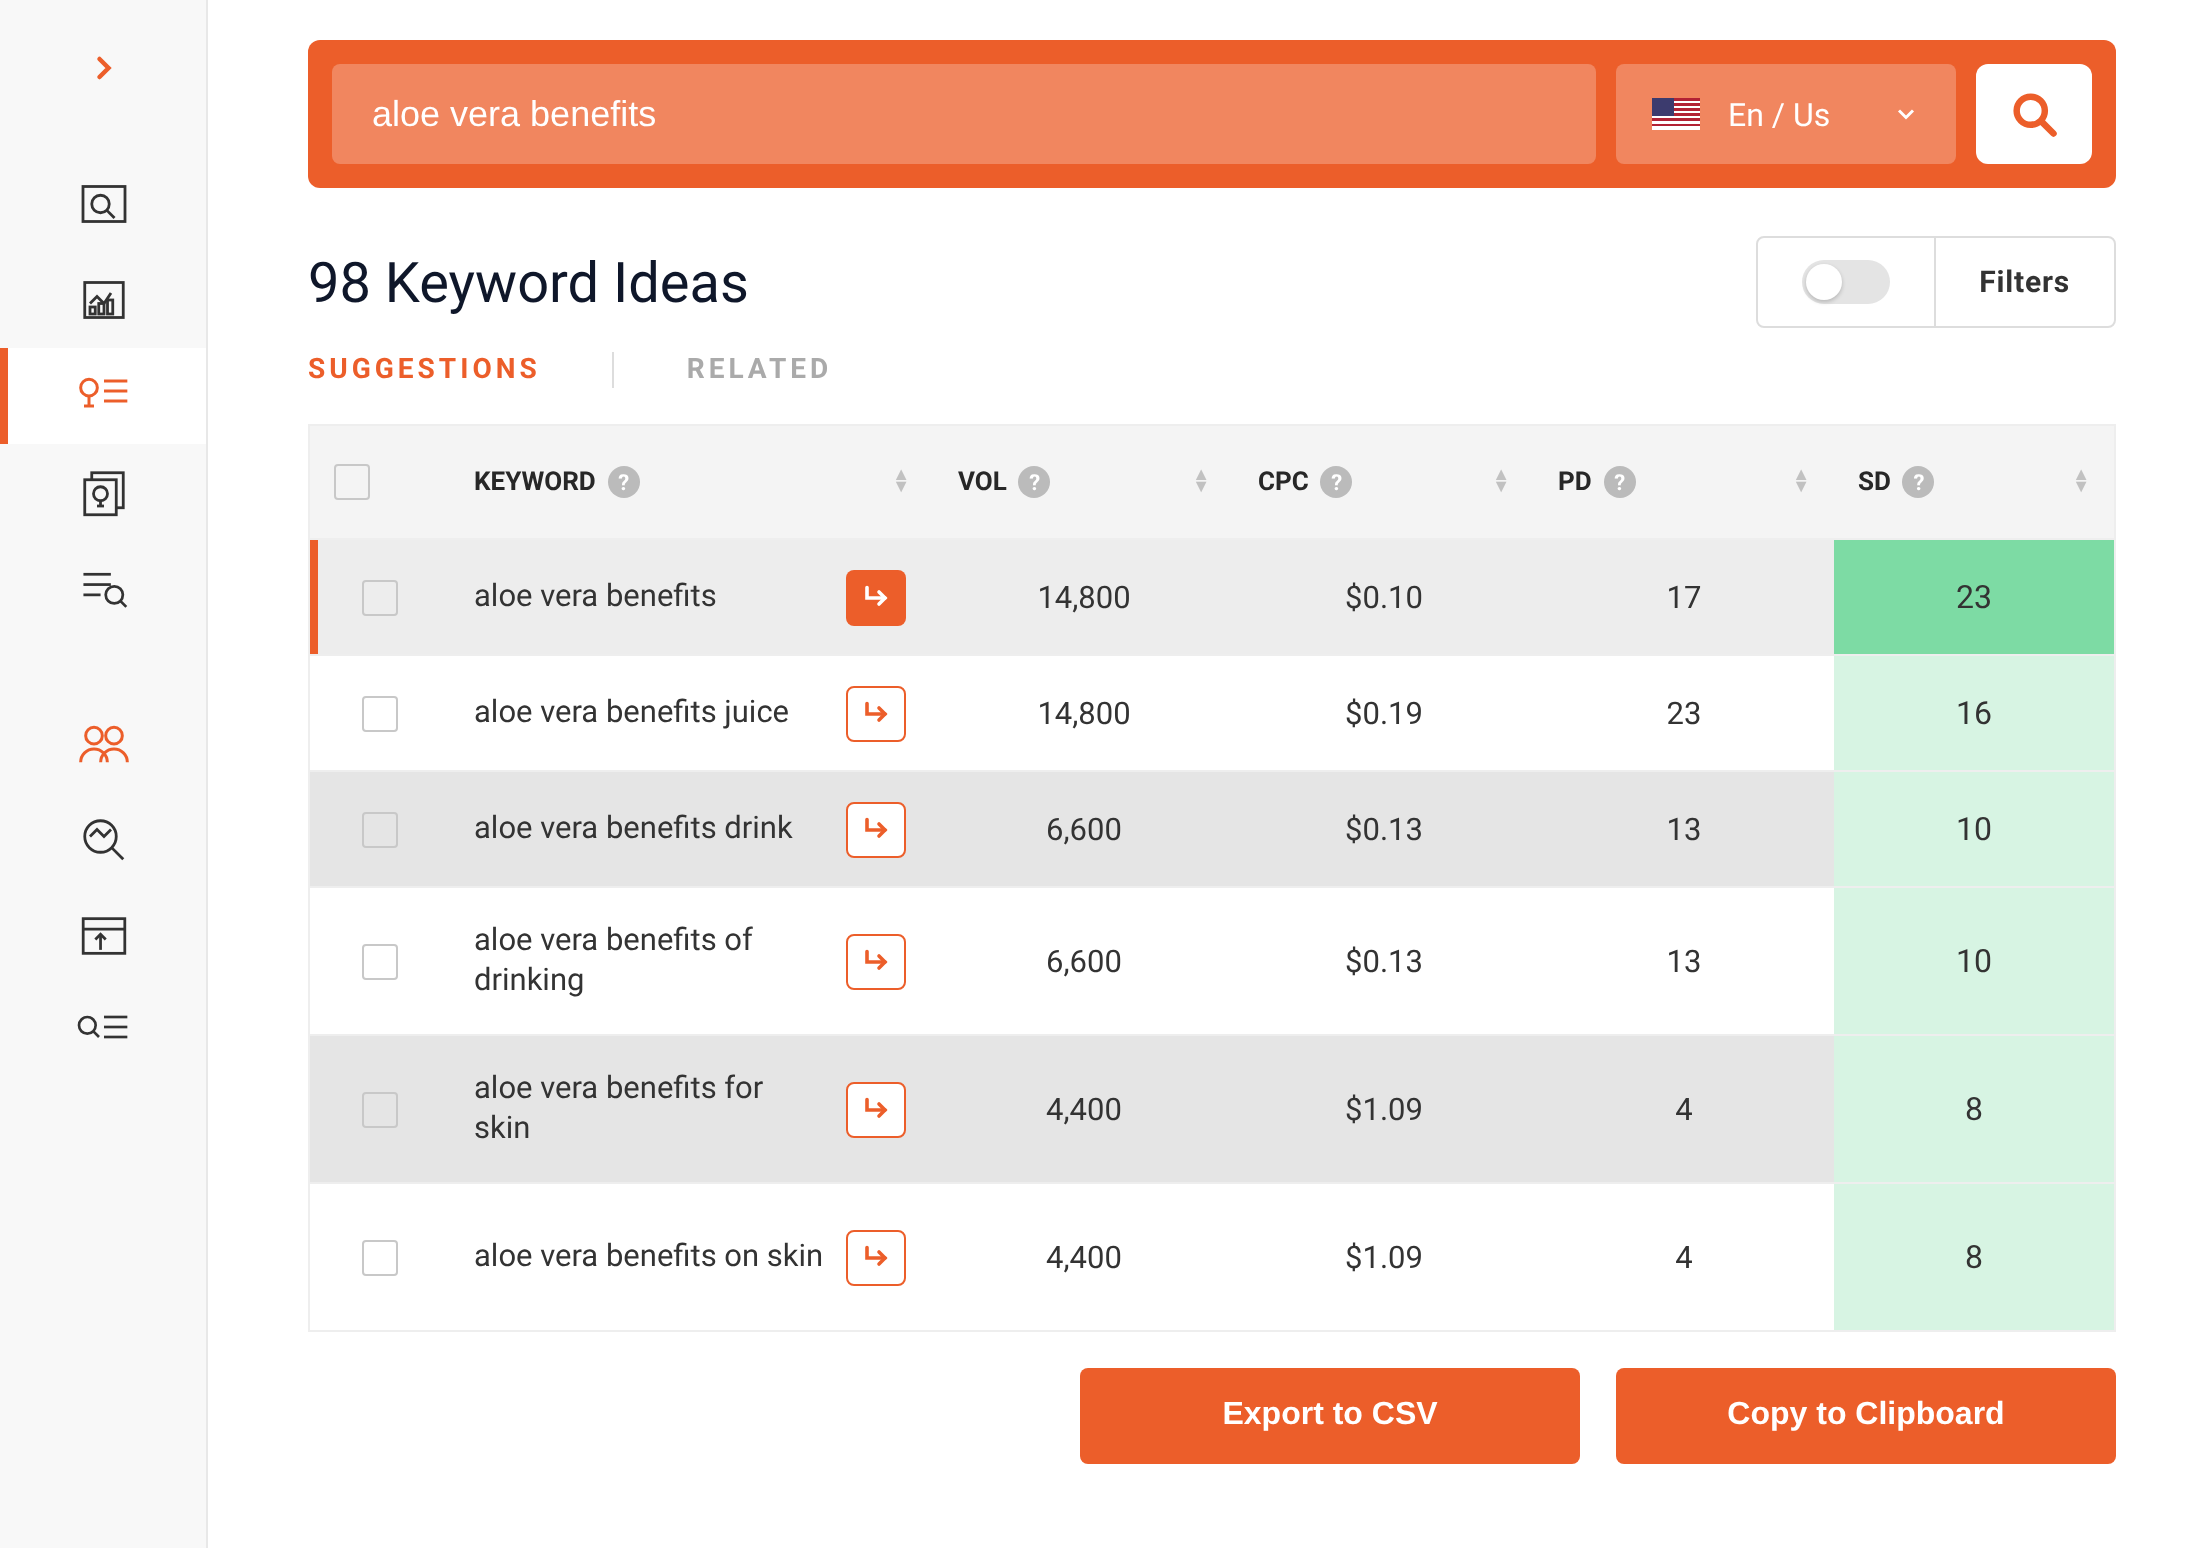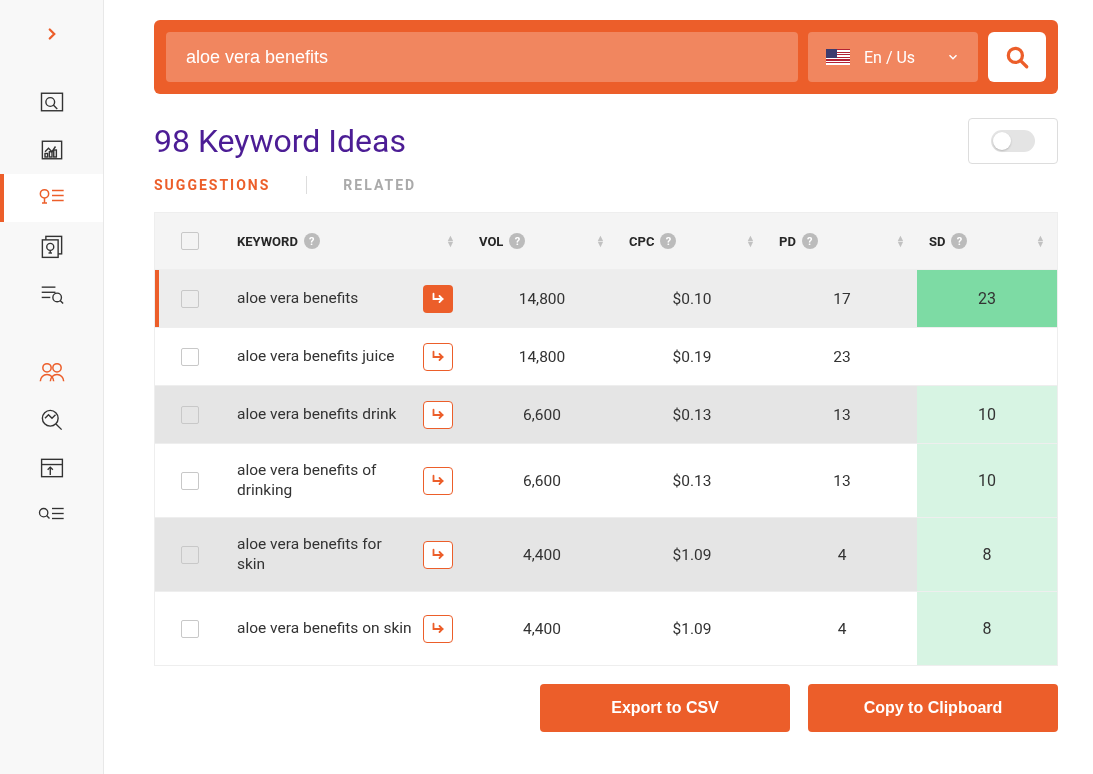--- a/index.html
+++ b/index.html
@@ -84,21 +84,21 @@
     }
     .flag::before { content:""; position:absolute; top:0; left:0; width:11px; height:9px; background:#3c3b6e; }
     .search-btn {
       width: 58px; height: 50px;
       background: #fff;
       border-radius: 6px;
       display: flex; align-items: center; justify-content: center;
       cursor: pointer;
     }
     .heading-row { display: flex; align-items: center; justify-content: space-between; margin-bottom: 12px; }
-    .page-title { font-size: 32px; font-weight: 400; color: #4c1d95; }
+    .page-title { font-size: 28px; font-weight: 400; color: #0f172a; }
     .controls { display: flex; align-items: center; }
     .toggle-filters-box {
       display: flex; align-items: center;
       border: 1px solid #ddd; border-radius: 4px;
       overflow: hidden;
     }
     .toggle-cell {
       height: 44px; display: flex; align-items: center; justify-content: center;
       padding: 0 22px;
     }
@@ -126,21 +126,21 @@
       display: grid;
       grid-template-columns: 70px 1fr 150px 150px 150px 140px;
       align-items: center;
     }
     .thead { height: 56px; background: #f4f4f4; }
     .th {
       display: flex; align-items: center; gap: 6px;
       font-size: 13px; font-weight: 700; color: #272727;
       padding: 0 12px; position: relative;
     }
-    .th.center { justify-content: center; }
+    .th.center { justify-content: space-between; }
     .sorter {
       margin-left: auto;
       display:flex; flex-direction:column; line-height: 6px;
       color: #c1c1c1; font-size: 9px; cursor:pointer;
     }
     .help {
       width: 16px; height: 16px; border-radius: 50%;
       background: #bbb; color: #fff; font-size: 11px;
       display:flex; align-items:center; justify-content:center;
       cursor: pointer;
@@ -292,20 +292,23 @@
     </div>
   </div>
 
   <div class="heading-row">
     <h1 class="page-title">98 Keyword Ideas</h1>
     <div class="controls">
       <div class="toggle-filters-box">
         <div class="toggle-cell">
           <div class="mini-toggle"></div>
         </div>
+        <div class="toggle-cell">
+          <span class="filters-label">Filters</span>
+        </div>
       </div>
     </div>
   </div>
 
   <div class="tabs">
     <span class="tab active">SUGGESTIONS</span>
     <span class="tab-divider"></span>
     <span class="tab">RELATED</span>
   </div>
 
@@ -368,20 +371,21 @@
       <div class="go-btn outlined">
               <svg width="18" height="16" viewBox="0 0 24 20" fill="none" stroke="#ec5e2a" stroke-width="2.4" stroke-linecap="round">
                 <polyline points="6 3 6 10 18 10"></polyline>
                 <polyline points="14 6 18 10 14 14"></polyline>
               </svg>
             </div>
     </div>
     <div class="cell">14,800</div>
     <div class="cell">$0.19</div>
     <div class="cell">23</div>
+    <div class="sd-cell sd-light">16</div>
   </div>
         <div class="trow even">
     <div class="cell checkbox">
             <span class="chk"></span>
           </div>
     <div class="cell left kw-cell">
       <span class="kw-text">aloe vera benefits drink</span>
       <div class="go-btn outlined">
               <svg width="18" height="16" viewBox="0 0 24 20" fill="none" stroke="#ec5e2a" stroke-width="2.4" stroke-linecap="round">
                 <polyline points="6 3 6 10 18 10"></polyline>

